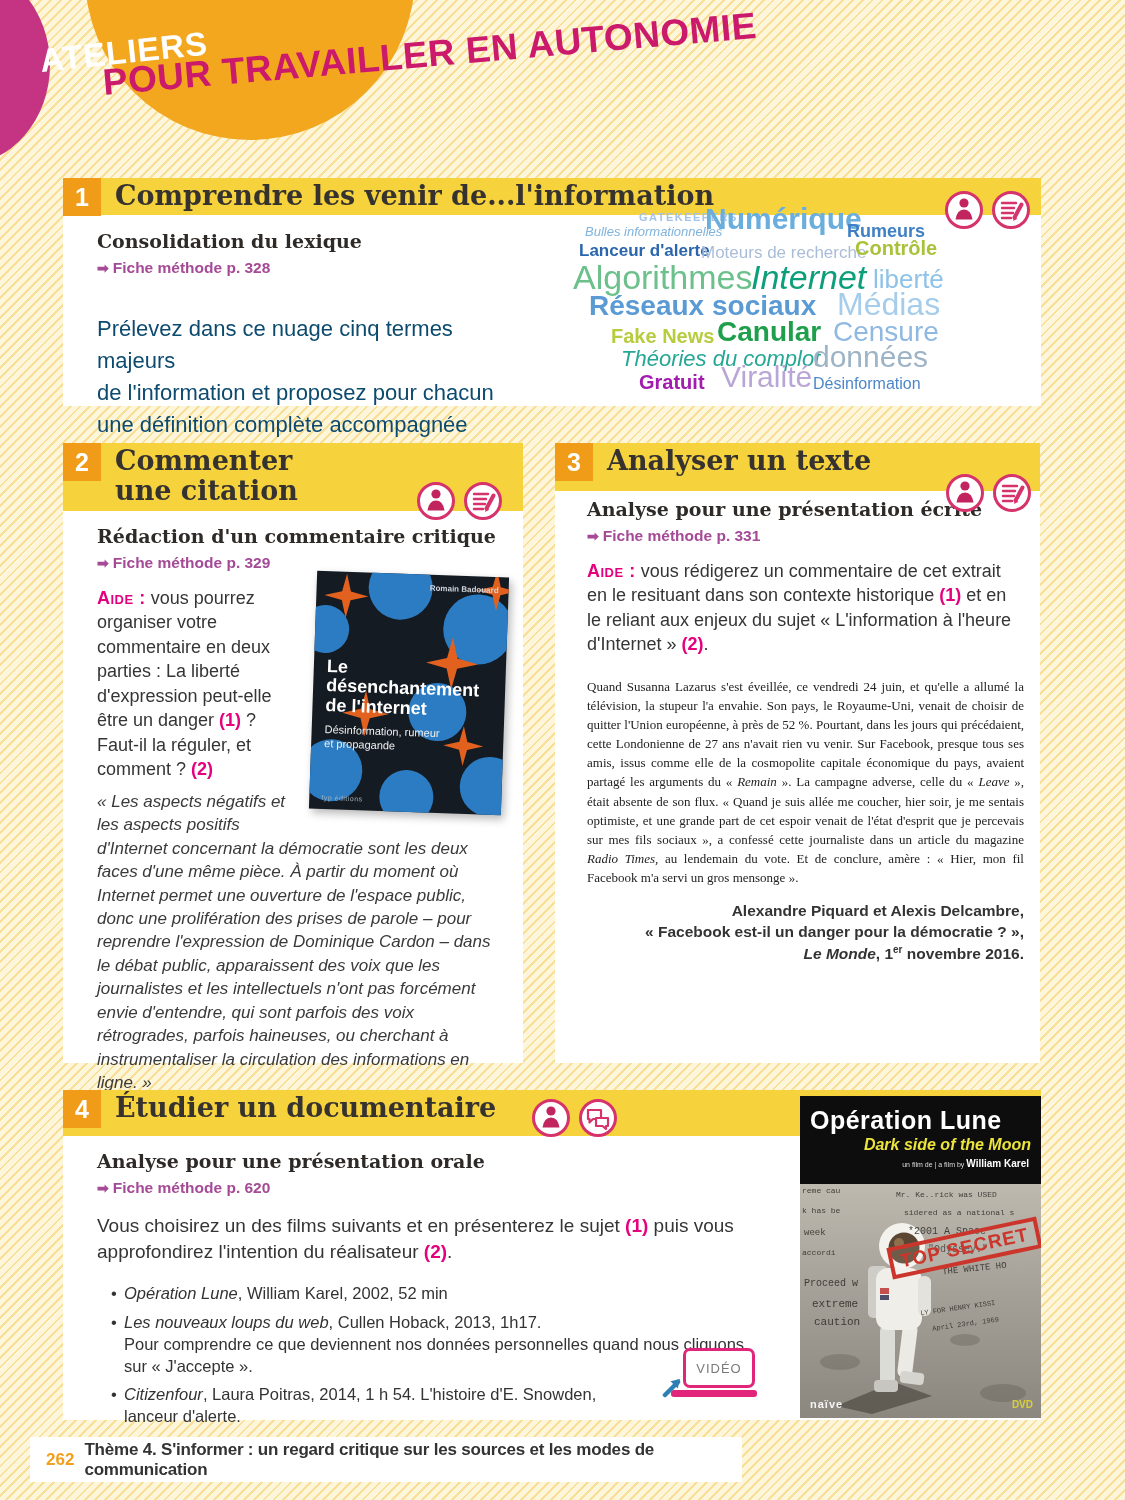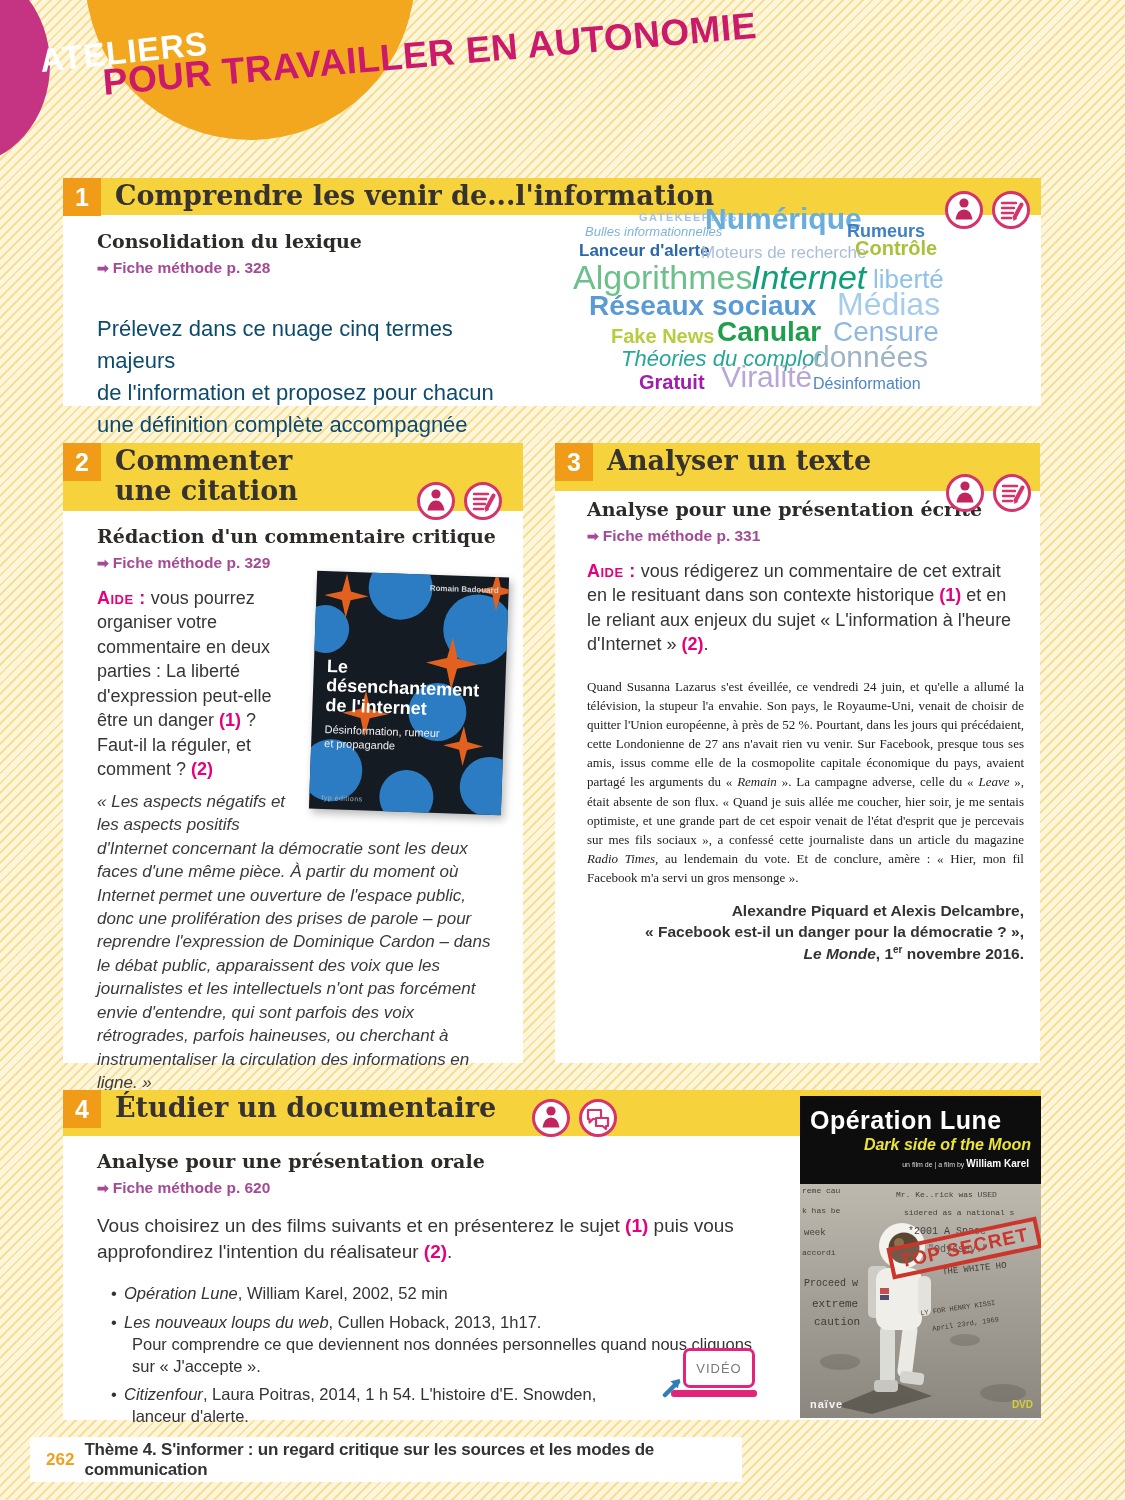--- a/index.html
+++ b/index.html
@@ -76,21 +76,21 @@
   #s3 .aide{font-size:18px;}
   #s3 .source{margin-top:14px;}
   sup{font-size:10px;}
 
   
   .s4-content{position:absolute;left:34px;top:60px;width:672px;}
   .s4-intro{font-size:19px;line-height:1.35;color:#353535;margin-top:16px;}
   .film-list{list-style:none;margin:10px 0 0 0;padding:0;font-size:16.5px;line-height:1.32;color:#333;}
   .film-list li{margin:0 0 7px 14px;position:relative;padding-left:13px;}
   .film-list li::before{content:"•";position:absolute;left:0;top:0;}
-  .film-list .extra{margin-left:8px;}
+  .film-list .extra{margin-left:0;}
   .video-btn{position:absolute;left:620px;top:258px;width:66px;height:34px;border:3px solid #e0257b;
     border-radius:7px;background:#fff;color:#7a7a7a;font-size:13px;letter-spacing:1px;
     display:flex;align-items:center;justify-content:center;z-index:4;}
   .video-base{position:absolute;left:608px;top:300px;width:86px;height:7px;background:#e0257b;border-radius:3px;z-index:4;}
   .video-arrow{position:absolute;left:598px;top:282px;z-index:5;}
 
   
   .poster{position:absolute;right:0;top:6px;width:241px;height:322px;background:#0d0d0d;z-index:3;overflow:hidden;}
   .ptitle{color:#fff;font-weight:bold;font-size:25px;padding:10px 0 0 10px;letter-spacing:.5px;}
   .psub{color:#ece43a;font-weight:bold;font-style:italic;font-size:16px;text-align:right;padding:1px 10px 0 0;}

